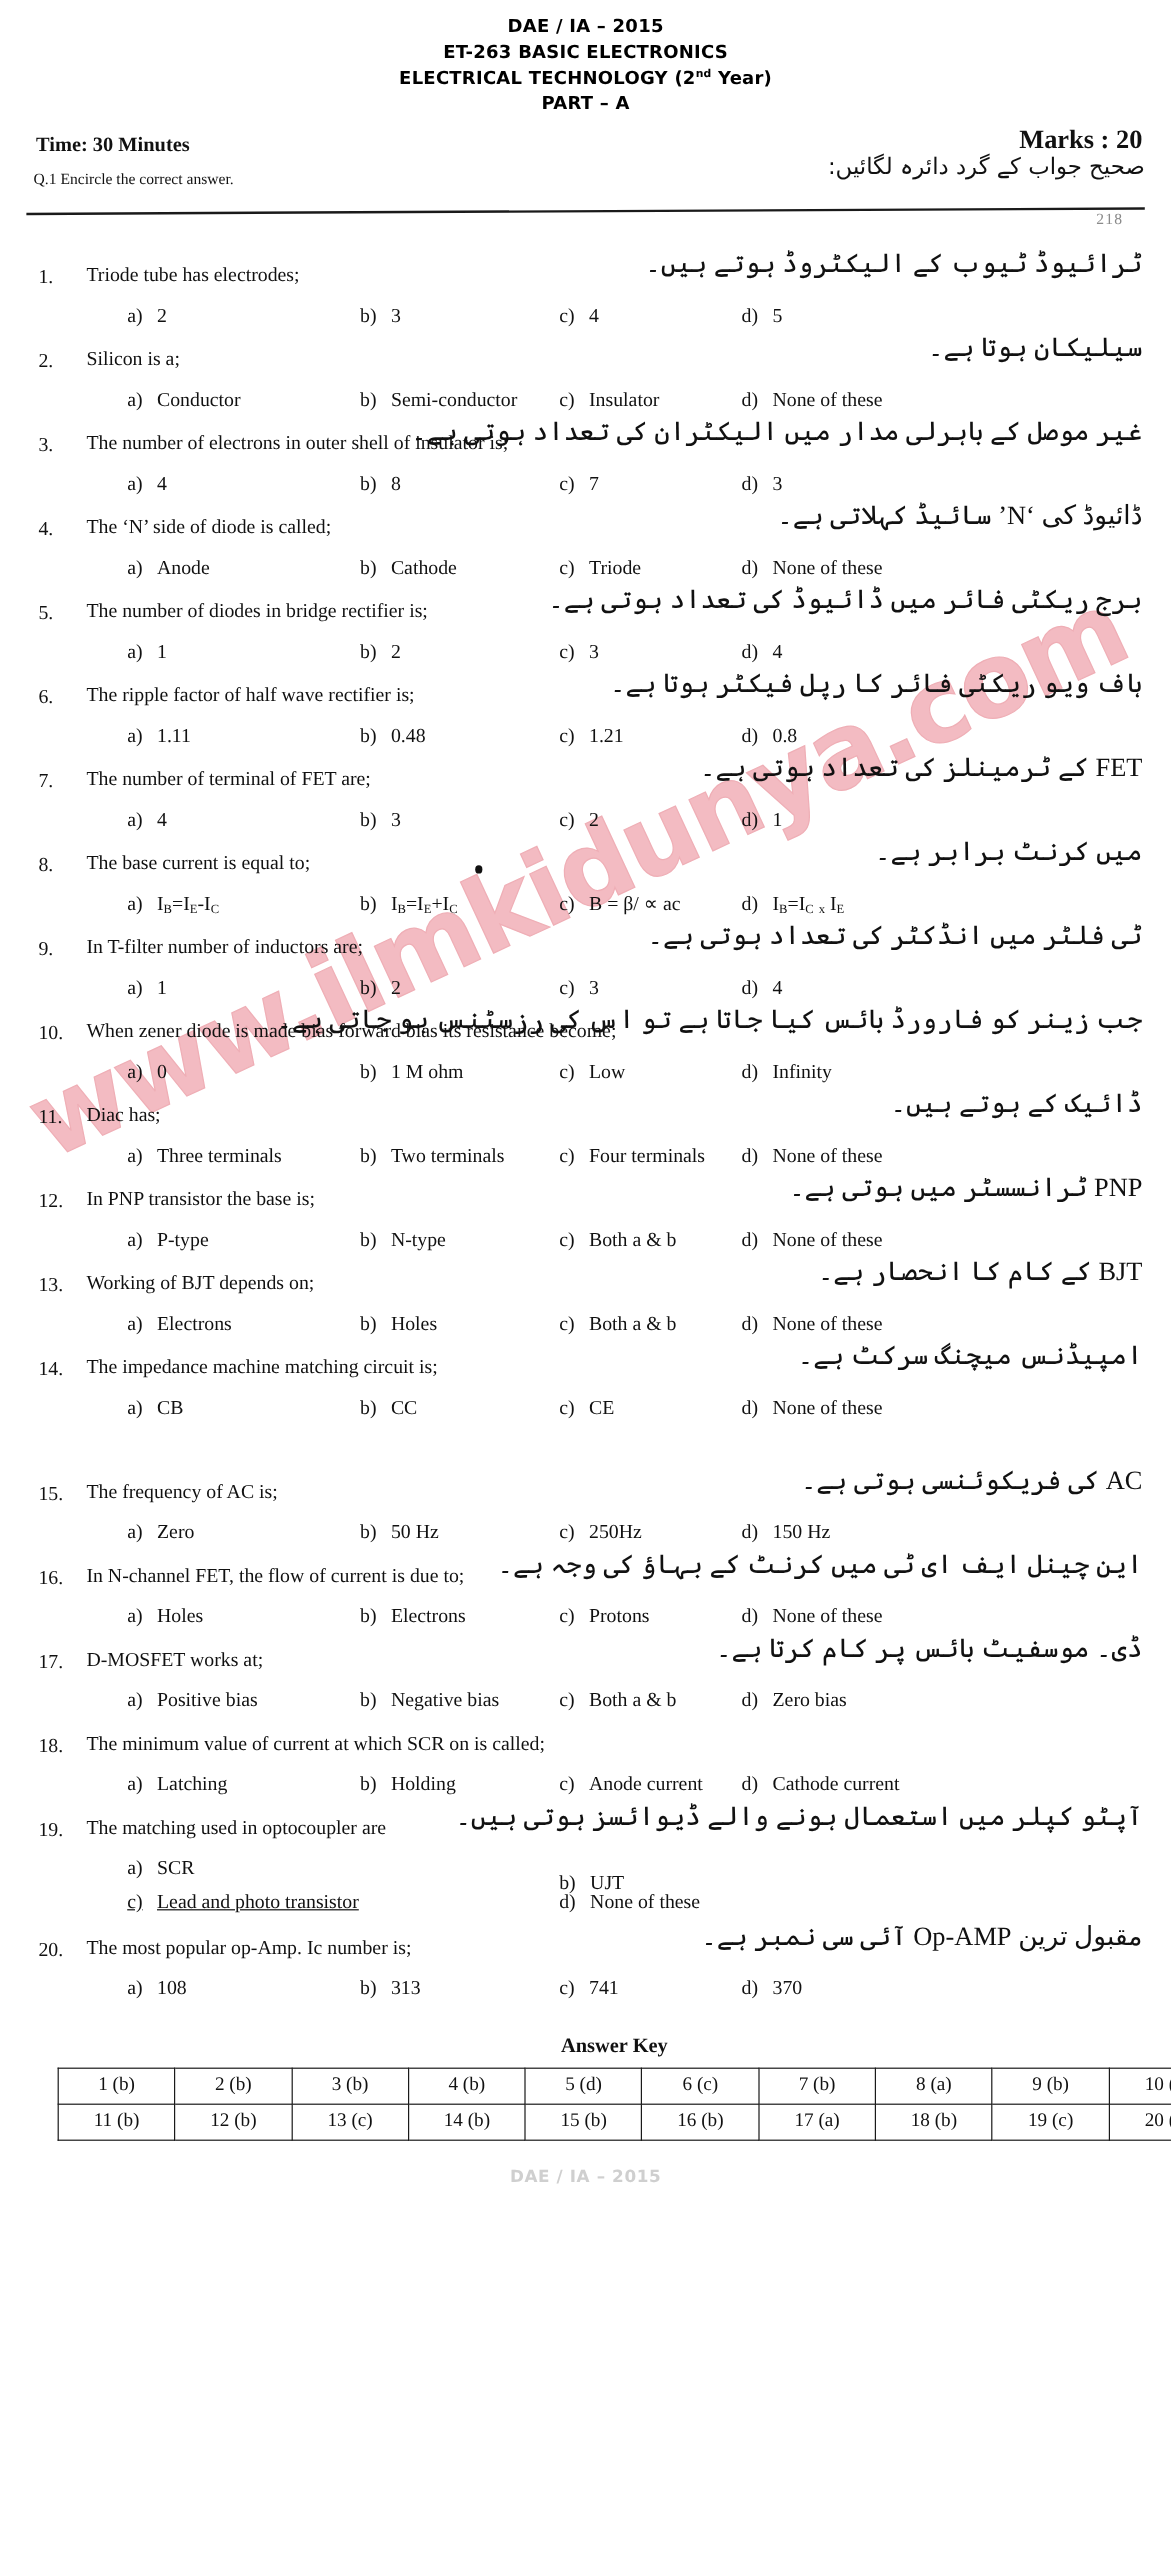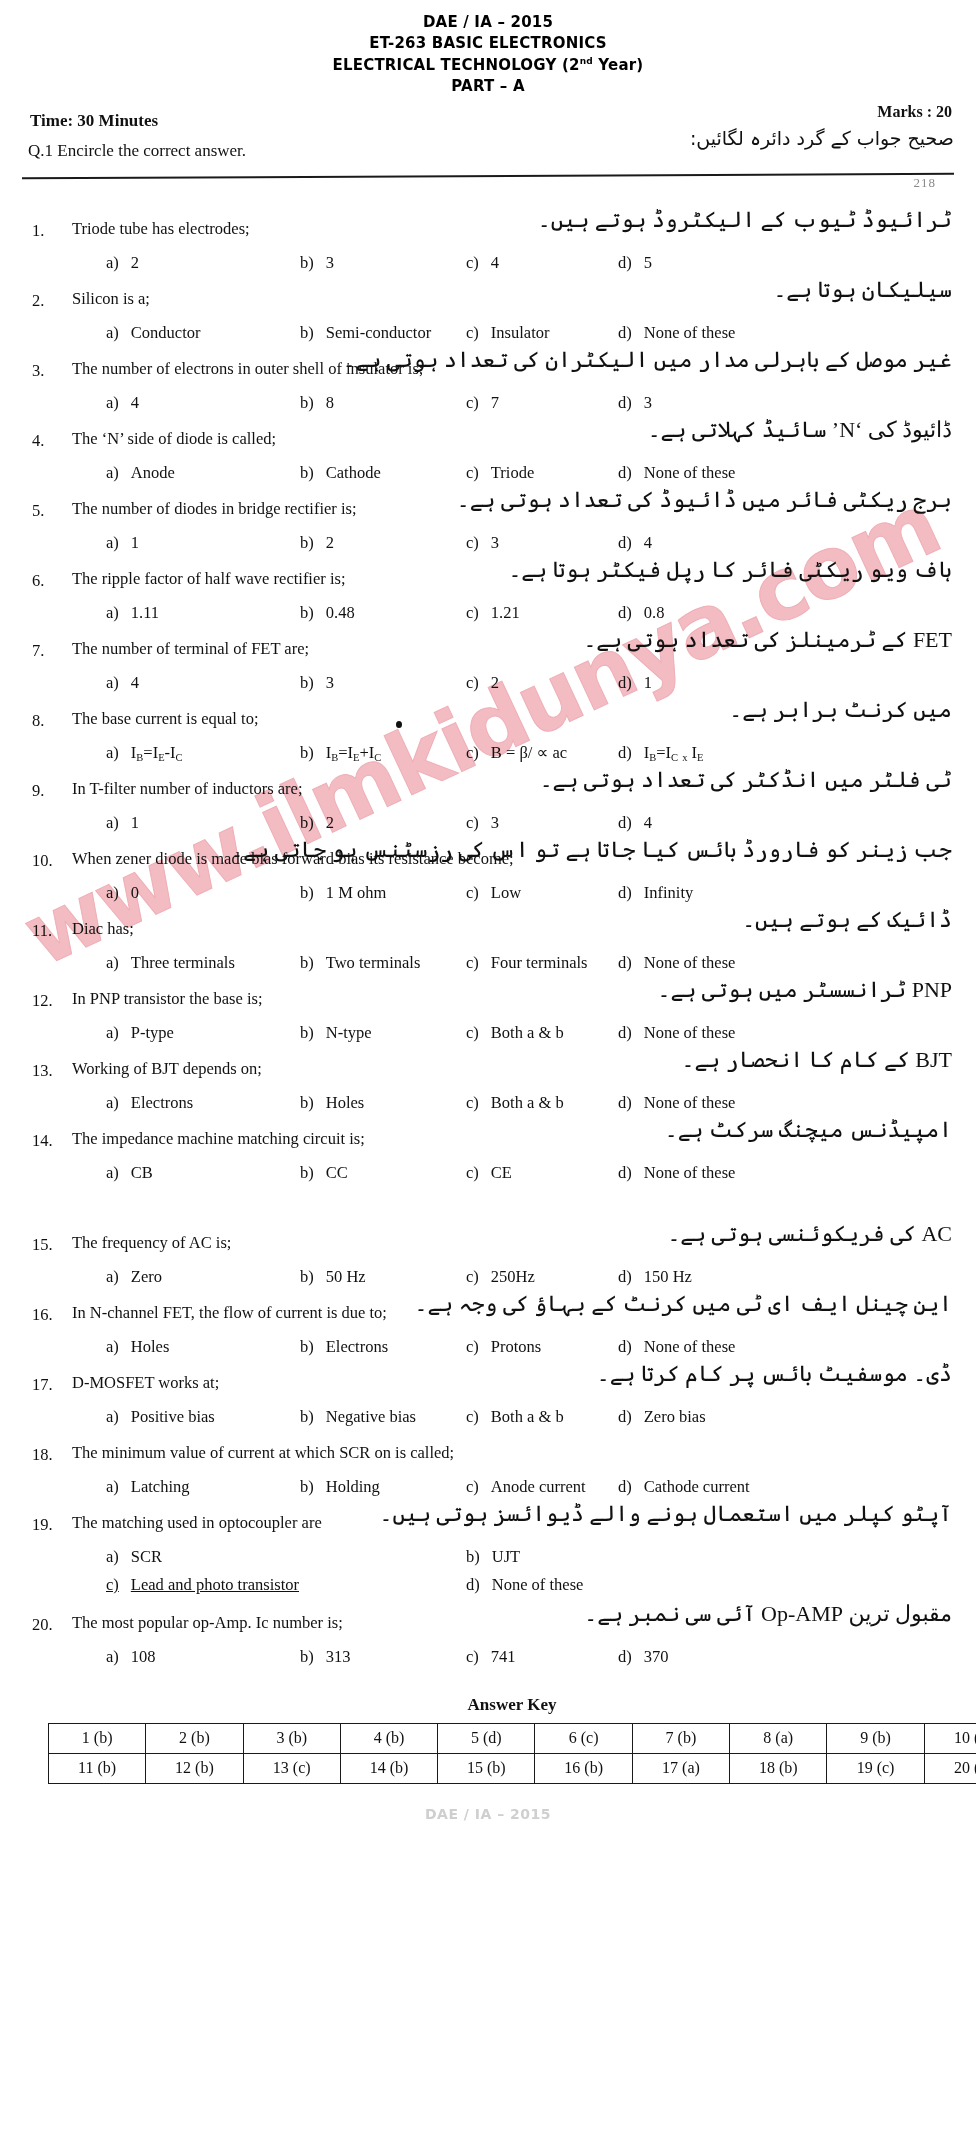--- a/index.html
+++ b/index.html
@@ -66,31 +66,31 @@
     margin-top:14px;
     height:26px;
   }
   .time{
     position:absolute;left:30px;top:0;
     font-size:17px;font-weight:700;
     font-family:"Liberation Serif", serif;
   }
   .marks{
     position:absolute;right:24px;top:-8px;
-    font-size:16px;font-weight:700;
+    font-size:22px;font-weight:700;
     font-family:"Liberation Serif", serif;
   }
 
   .instrow{
     position:relative;
     height:34px;
   }
   .q1line{
     position:absolute;left:28px;top:4px;
-    font-size:17px;
+    font-size:13px;
     font-family:"Liberation Serif", serif;
   }
   .urdu-instr{
     position:absolute;right:22px;top:-10px;
     font-size:19px;
     direction:rtl;
     font-family:"DejaVu Sans", sans-serif;
   }
 
   .rule{
@@ -172,21 +172,21 @@
   .opt .lbl{ margin-right:12px; }
   .opt sub{ font-size:10.5px; vertical-align:baseline; position:relative; top:3px;}
   .o1{left:78px;}
   .o2{left:272px;}
   .o3{left:438px;}
   .o4{left:590px;}
 
   
   .opts.two{ height:56px; }
   .opts.two .t1{left:78px;top:0;}
-  .opts.two .t2{left:438px;top:0;font-family:Liberation Serif, serif;}
+  .opts.two .t2{left:438px;top:12px;font-family:Liberation Serif, serif;}
   .opts.two .t3{left:78px;top:28px;text-decoration:underline;}
   .opts.two .t4{left:438px;top:28px;}
 
   .spacer-lg{height:34px;}
 
   
   .akwrap{ margin-top:22px;padding-left:48px; }
   .aktitle{
     text-align:center;
     font-size:17px;

